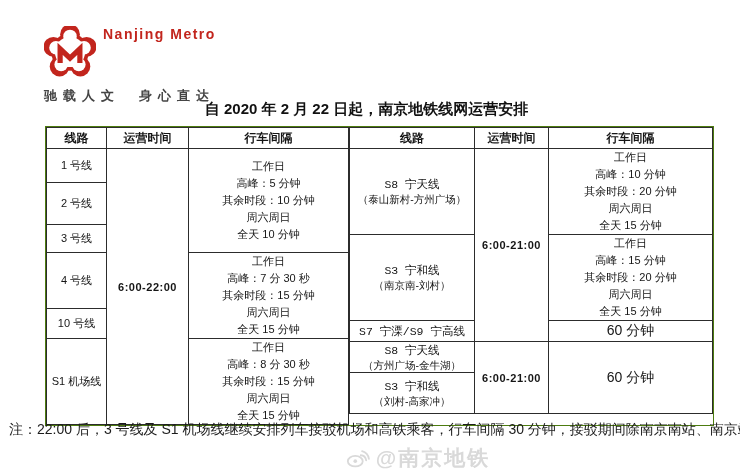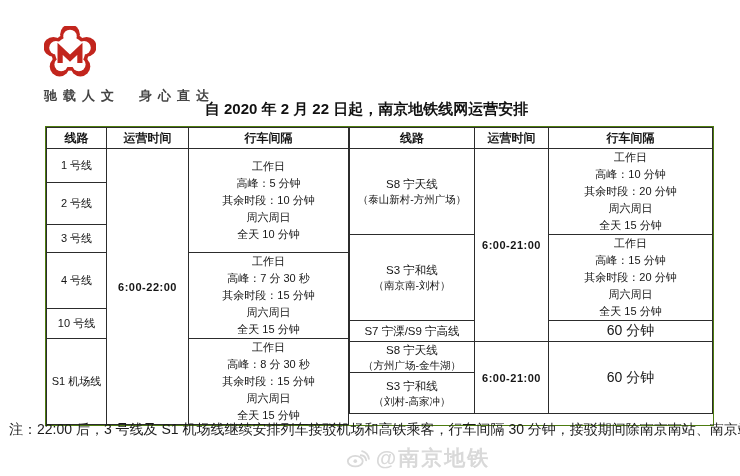--- a/index.html
+++ b/index.html
@@ -21,21 +21,21 @@
   
   .tables{position:absolute;left:33px;top:126px;display:flex;border:1px solid #4d7c0f;margin-left:12px;}
   table.t{border-collapse:collapse;table-layout:fixed;height:283px;}
   .t th,.t td{border:1px solid #2c2c2c;text-align:center;vertical-align:middle;padding:0 1px;}
   .t th{font-size:12px;font-weight:bold;height:20px;}
   .t td{font-size:11px;}
   .ln{font-size:11.5px;}
   .hrs{font-size:12.5px;font-weight:bold;letter-spacing:0.5px;}
   .itv div{line-height:17px;}
   .itv .big{line-height:normal;font-size:14px;}
-  .nm{font-size:11.5px;line-height:15px;}
+  .nm{font-size:11.5px;line-height:15px;font-family:Liberation Mono, monospace;}
   .sec{font-size:10.5px;line-height:14px;}
   tr.h34{height:34px} tr.h42{height:42px} tr.h28{height:28px}
   tr.h54{height:54px} tr.h29{height:29px} tr.h74{height:74px}
   tr.h84{height:84px} tr.h21{height:21px} tr.h31{height:31px} tr.h41{height:41px}
   
   .note{position:absolute;left:9px;top:423px;width:726px;font-size:14px;color:#1c1c1c;}
   .note div{white-space:nowrap;line-height:13.5px;}
   
   .watermark{position:absolute;left:0;top:444px;width:100%;display:flex;justify-content:center;
     align-items:center;gap:6px;color:#d9d9d9;font-size:21px;font-weight:bold;letter-spacing:2px;margin-left:48px;}
@@ -59,20 +59,21 @@
         <circle cx="50" cy="20" r="13"></circle>
         <circle cx="77" cy="42" r="13"></circle>
         <circle cx="67" cy="74" r="13"></circle>
         <circle cx="33" cy="74" r="13"></circle>
         <circle cx="23" cy="42" r="13"></circle>
         <circle cx="50" cy="50" r="29"></circle>
       </g>
       <polyline points="31,71 31,44 50,62 69,44 69,71" fill="none" stroke="#c2251d" stroke-width="10" stroke-linejoin="miter"></polyline>
     </svg>
     <div class="brand-text">
+      <div class="brand-en">Nanjing Metro</div>
     </div>
   </div>
   <div class="brand-slogan">驰载人文　身心直达</div>
 </div>
 
 <h1 class="title">自 2020 年 2 月 22 日起，南京地铁线网运营安排</h1>
 
 <div class="tables">
 
   <table class="t">

